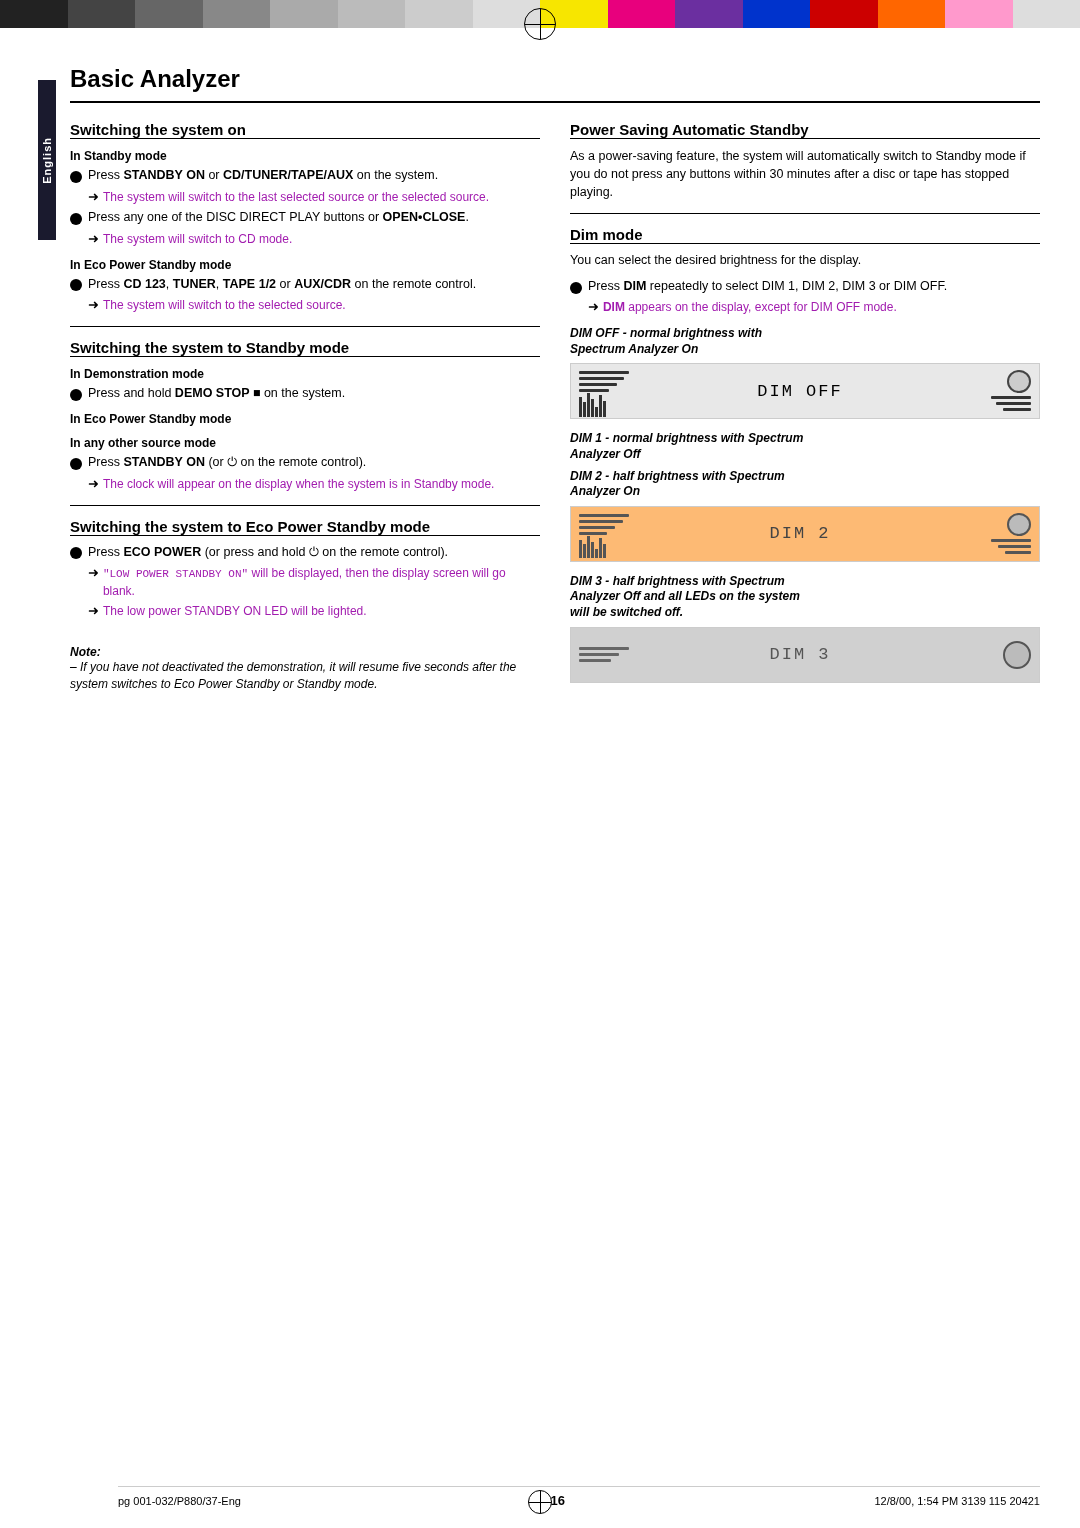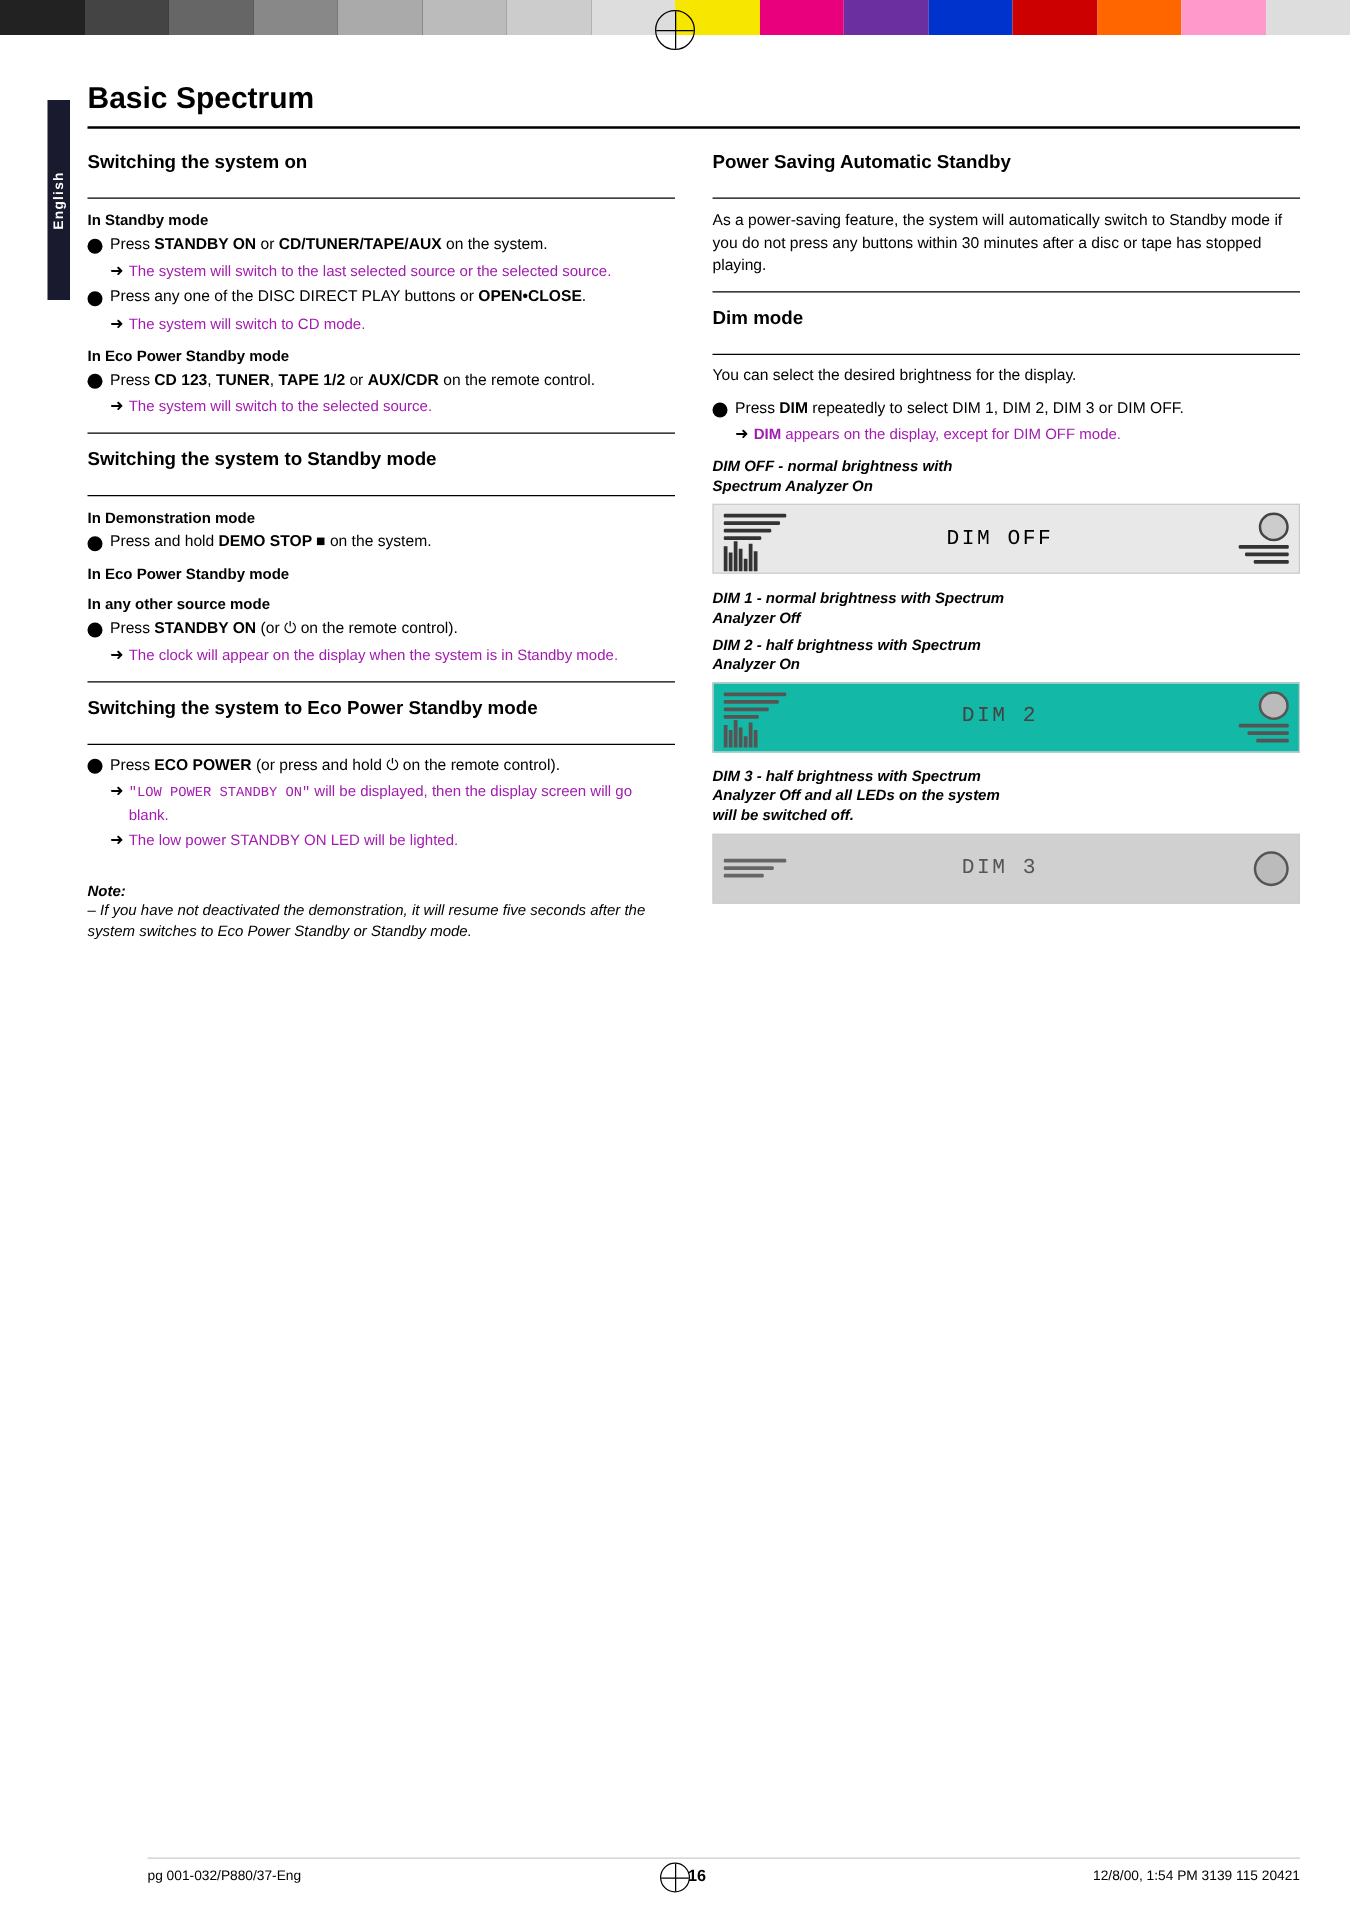--- a/index.html
+++ b/index.html
@@ -120,21 +120,21 @@
     }
     .col-right {
       flex: 1;
     }
 
     
     .section-title {
       font-size: 15px;
       font-weight: bold;
       margin-bottom: 8px;
-      padding-bottom: 20px;
+      padding-bottom: 0;
       border-bottom: 1px solid #000;
     }
     .subsection-heading {
       font-size: 12px;
       font-weight: bold;
       margin-top: 10px;
       margin-bottom: 4px;
     }
 
     
@@ -338,21 +338,21 @@
 <div class="crosshair-container">
   <div class="crosshair"></div>
 </div>
 
 <div class="sidebar">
   <span class="sidebar-text">English</span>
 </div>
 
 <div class="main-content">
 
-  <h1 class="page-title">Basic Spectrum</h1>
+  <h1 class="page-title">Basic Analyzer</h1>
 
   <div class="two-col">
 
     <div class="col-left">
 
       <div>
         <div class="section-title">Switching the system on</div>
 
         <div class="subsection-heading">In Standby mode</div>
 
@@ -513,21 +513,21 @@
         <div style="margin-top:6px;">
           <div class="dim-caption">
             <i>DIM 1 - normal brightness with Spectrum<br>Analyzer Off</i>
           </div>
         </div>
 
         <div style="margin-top:6px;">
           <div class="dim-caption">
             <i>DIM 2 - half brightness with Spectrum<br>Analyzer On</i>
           </div>
-          <div class="dim-display" style="background:#14b8a6;">
+          <div class="dim-display" style="background:#fdba74;">
             <div class="dim-display-left">
               <div style="display:flex;flex-direction:column;gap:1px;">
                 <div class="dim-bar" style="width:50px;background:#555;"></div>
                 <div class="dim-bar" style="width:44px;background:#555;"></div>
                 <div class="dim-bar" style="width:36px;background:#555;"></div>
                 <div class="dim-bar" style="width:28px;background:#555;"></div>
               </div>
               <div class="spectrum-bars">
                 <div class="spectrum-bar" style="height:18px;background:#555;"></div>
                 <div class="spectrum-bar" style="height:14px;background:#555;"></div>

